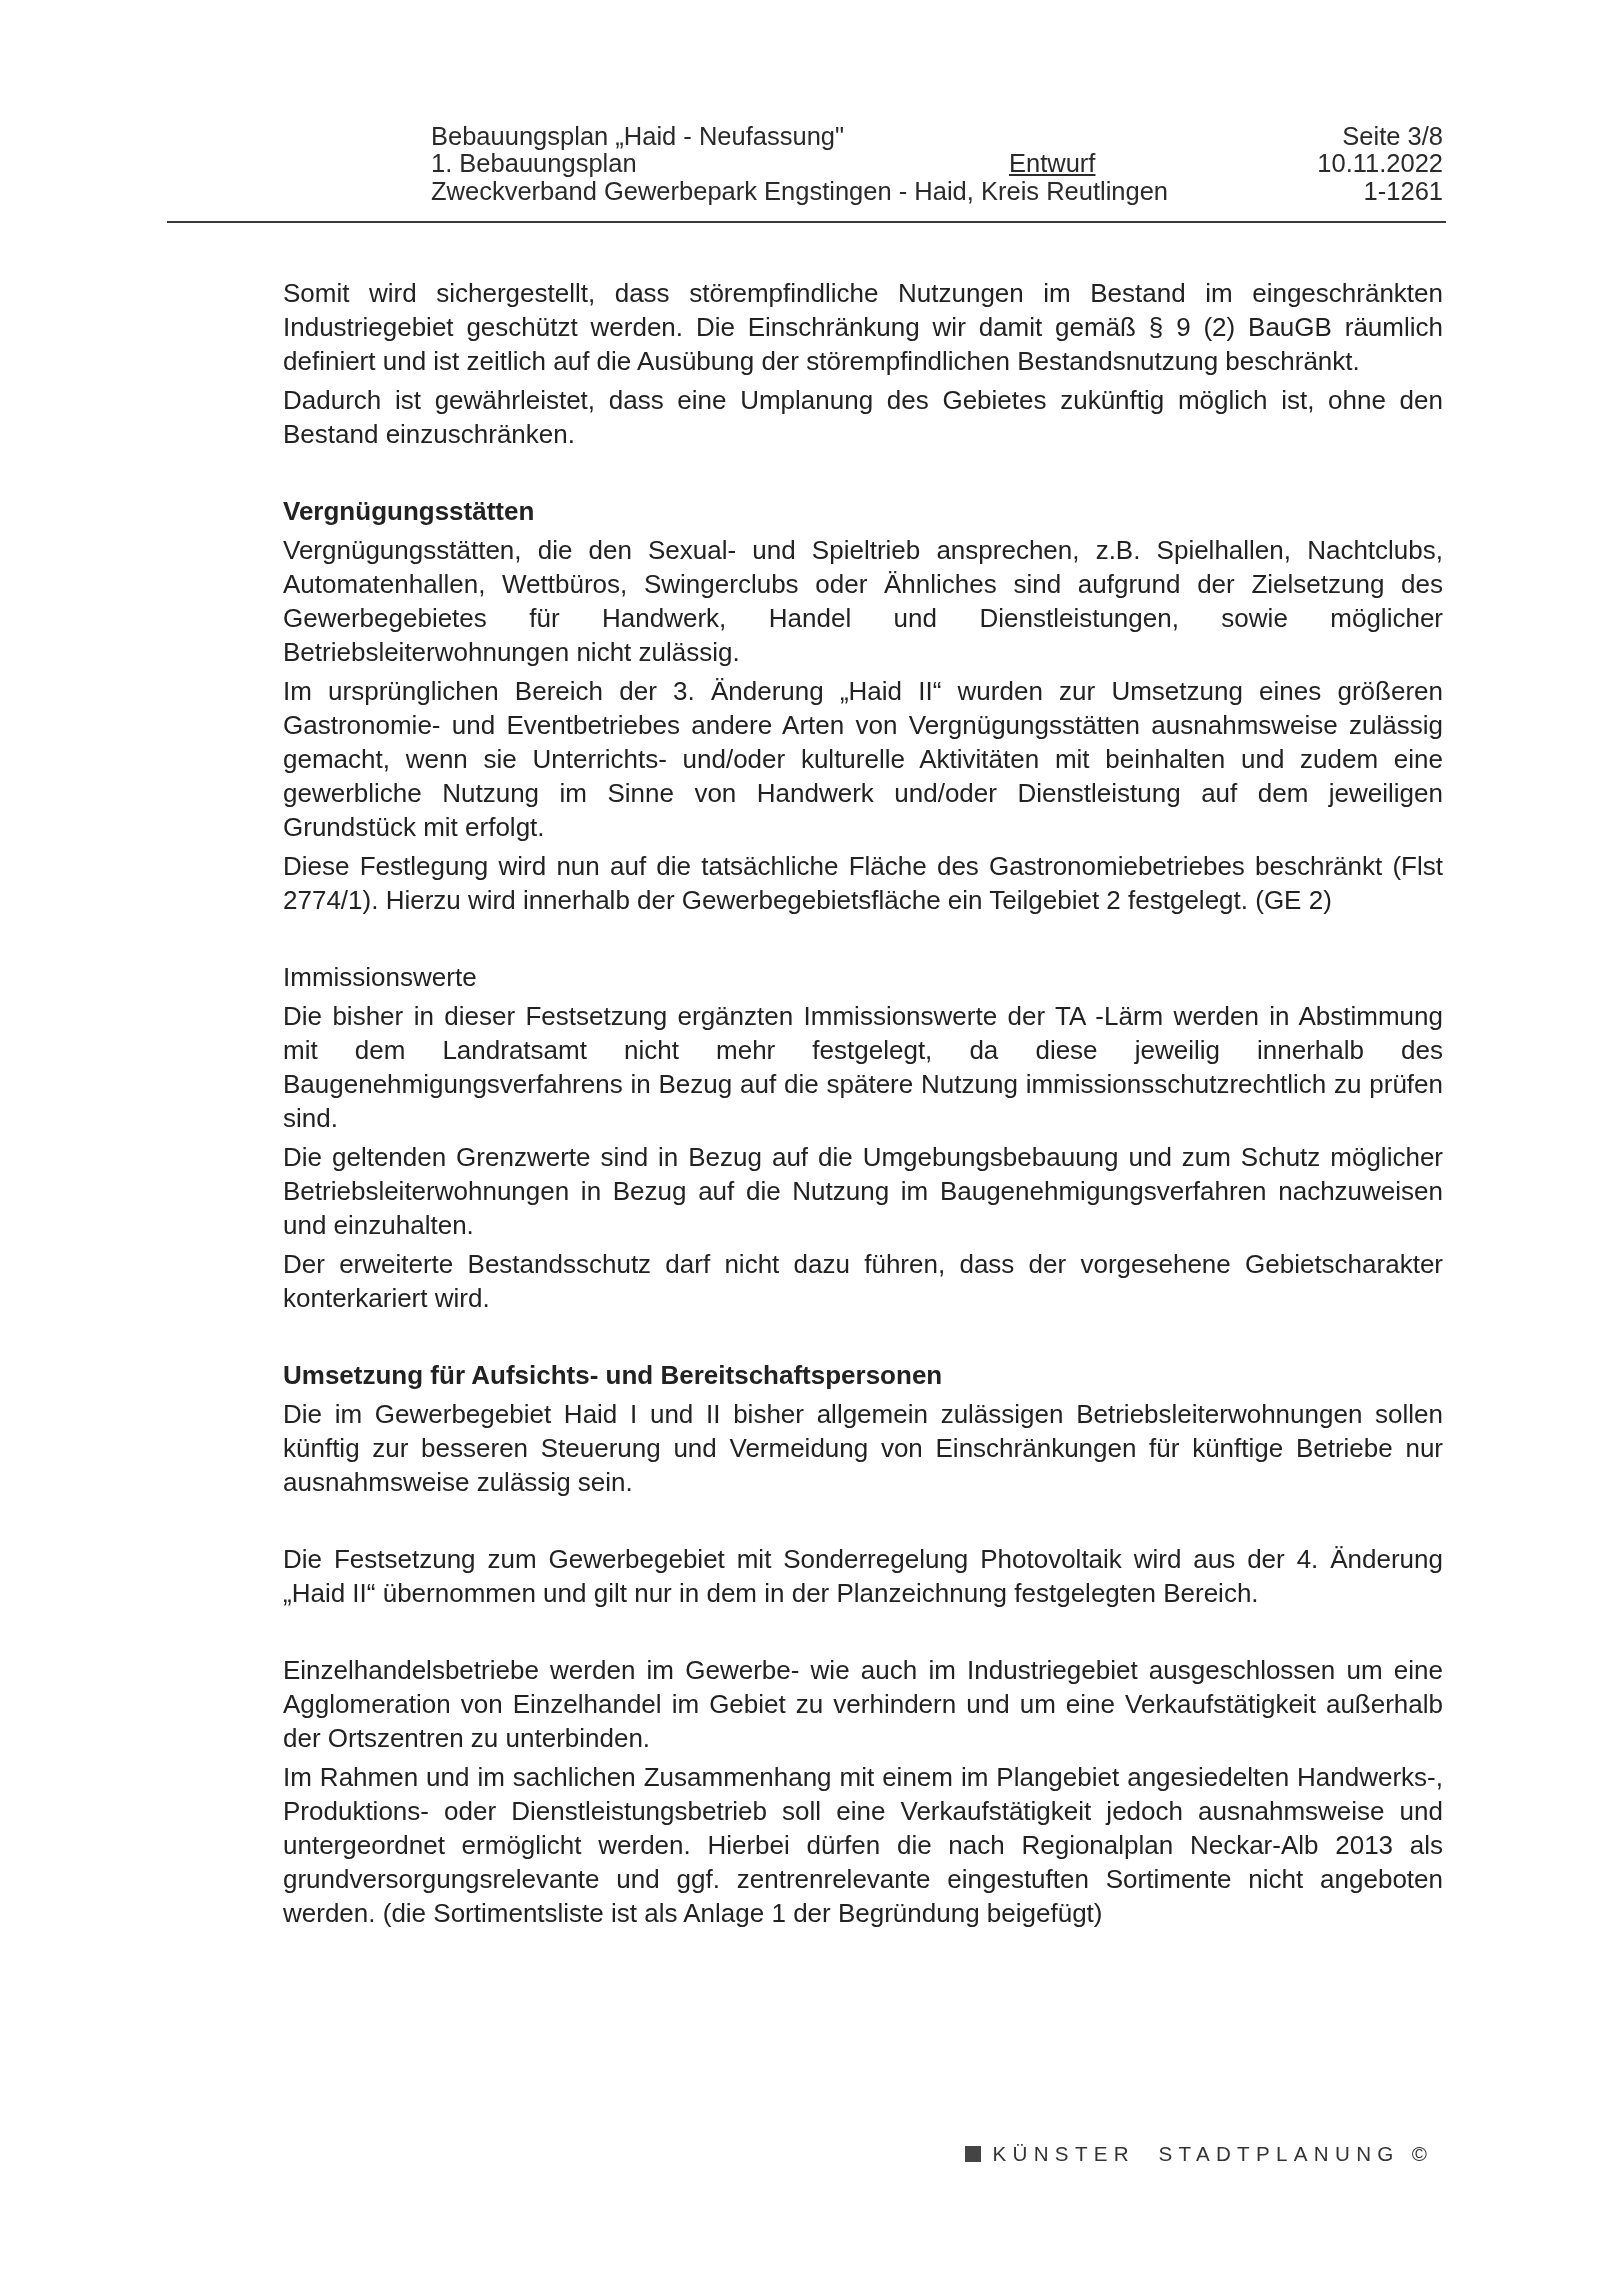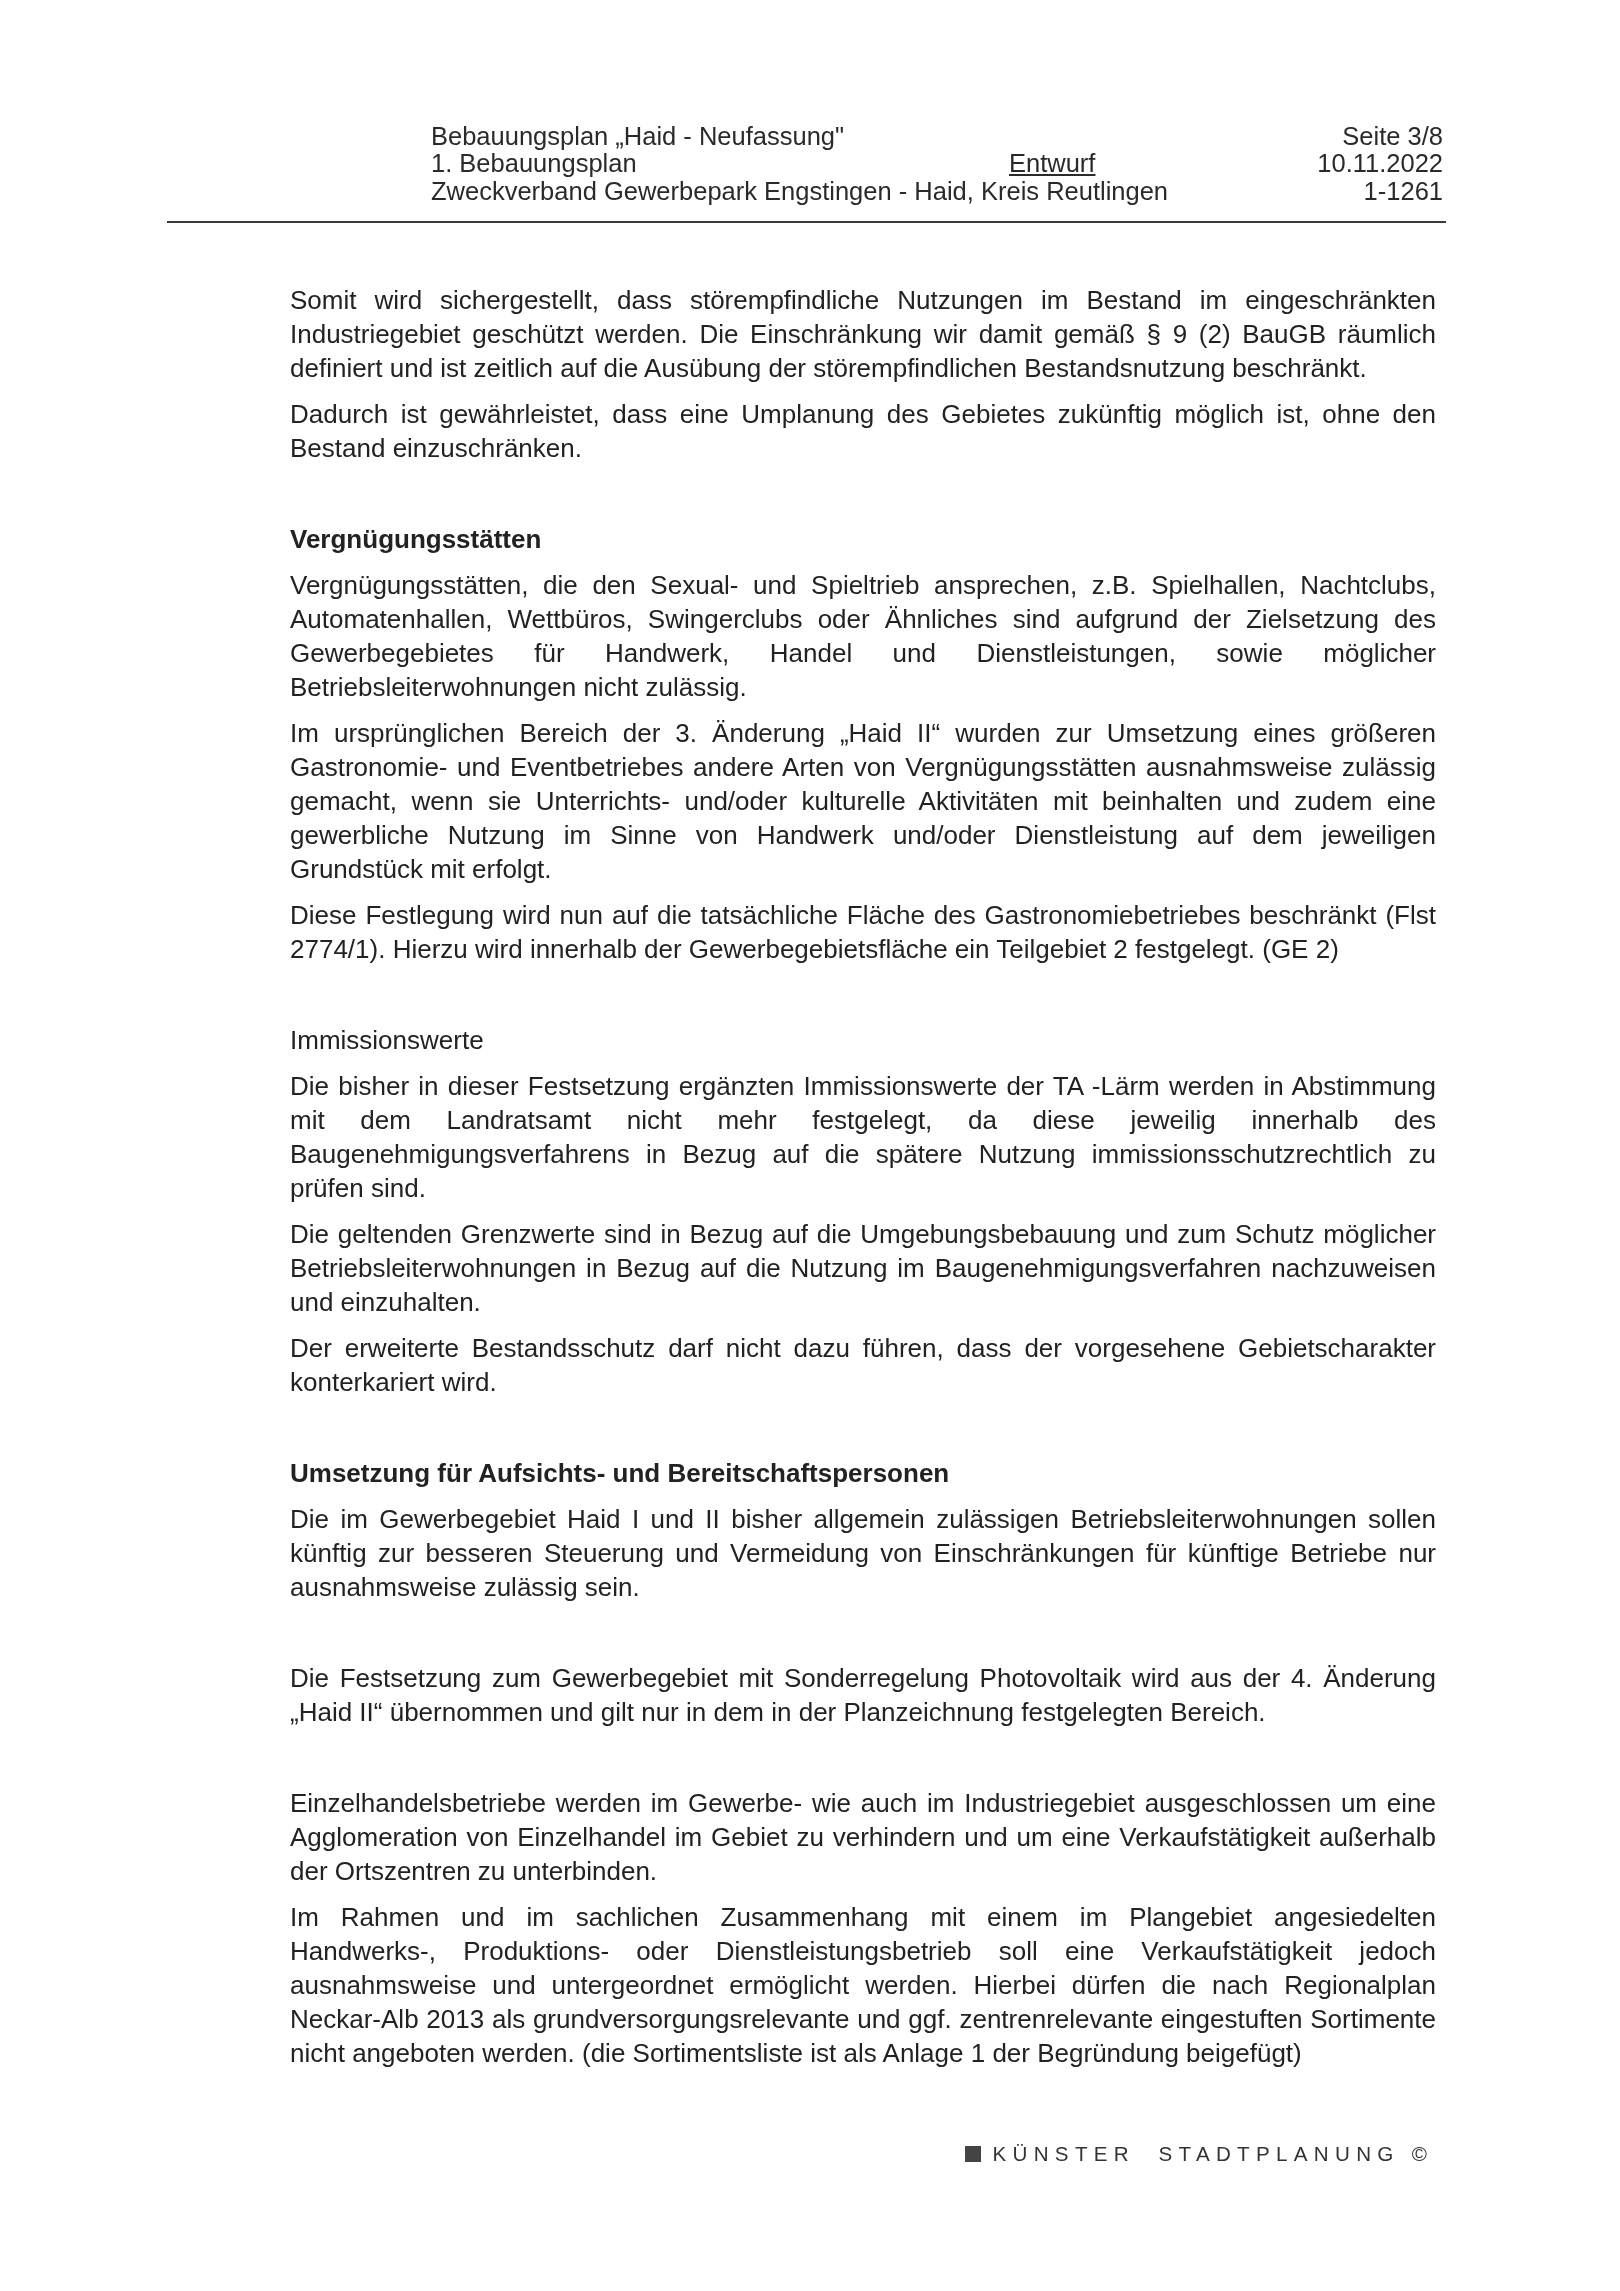--- a/index.html
+++ b/index.html
@@ -16,21 +16,21 @@
   .hrow .c { position: absolute; left: 578px; top: 0; text-decoration: underline; }
   .hrow .r { position: absolute; right: 0; top: 0; text-align: center; }
   .rule {
     position: absolute; left: 167px; top: 221px; width: 1279px; height: 2px;
     background: #3a3a3a;
   }
   .content {
     position: absolute; left: 278px; top: 271px; width: 1170px;
     font-size: 26px; line-height: 34px; color: #222222;
   }
-  .content p { margin: 12px; }
+  .content p { margin: 5px; }
   .content .just { text-align: justify; text-align-last: left; }
   .gap { height: 33px; }
   .h { font-weight: bold; }
   .footer {
     position: absolute; left: 965px; top: 2142px;
     font-size: 20.6px; letter-spacing: 6.3px; color: #333333; white-space: nowrap;
   }
   .footer .sq {
     display: inline-block; width: 15.7px; height: 15.7px; background: #444444;
     vertical-align: -1px; margin-right: 11.8px;

